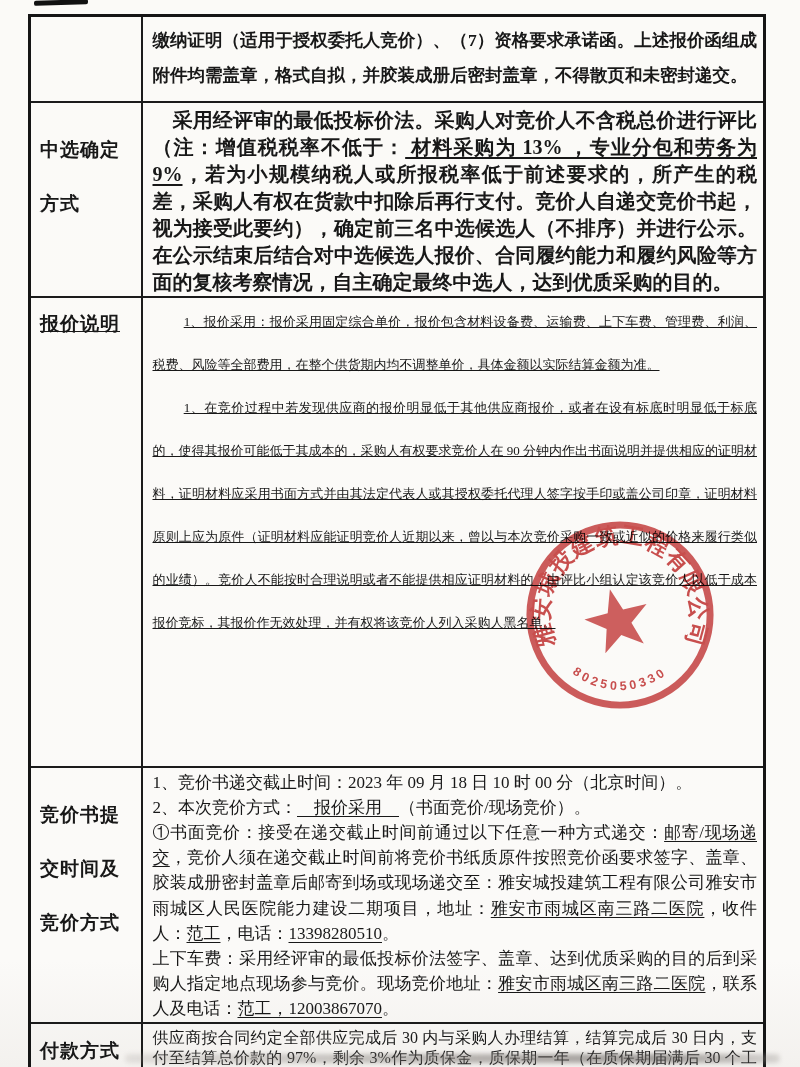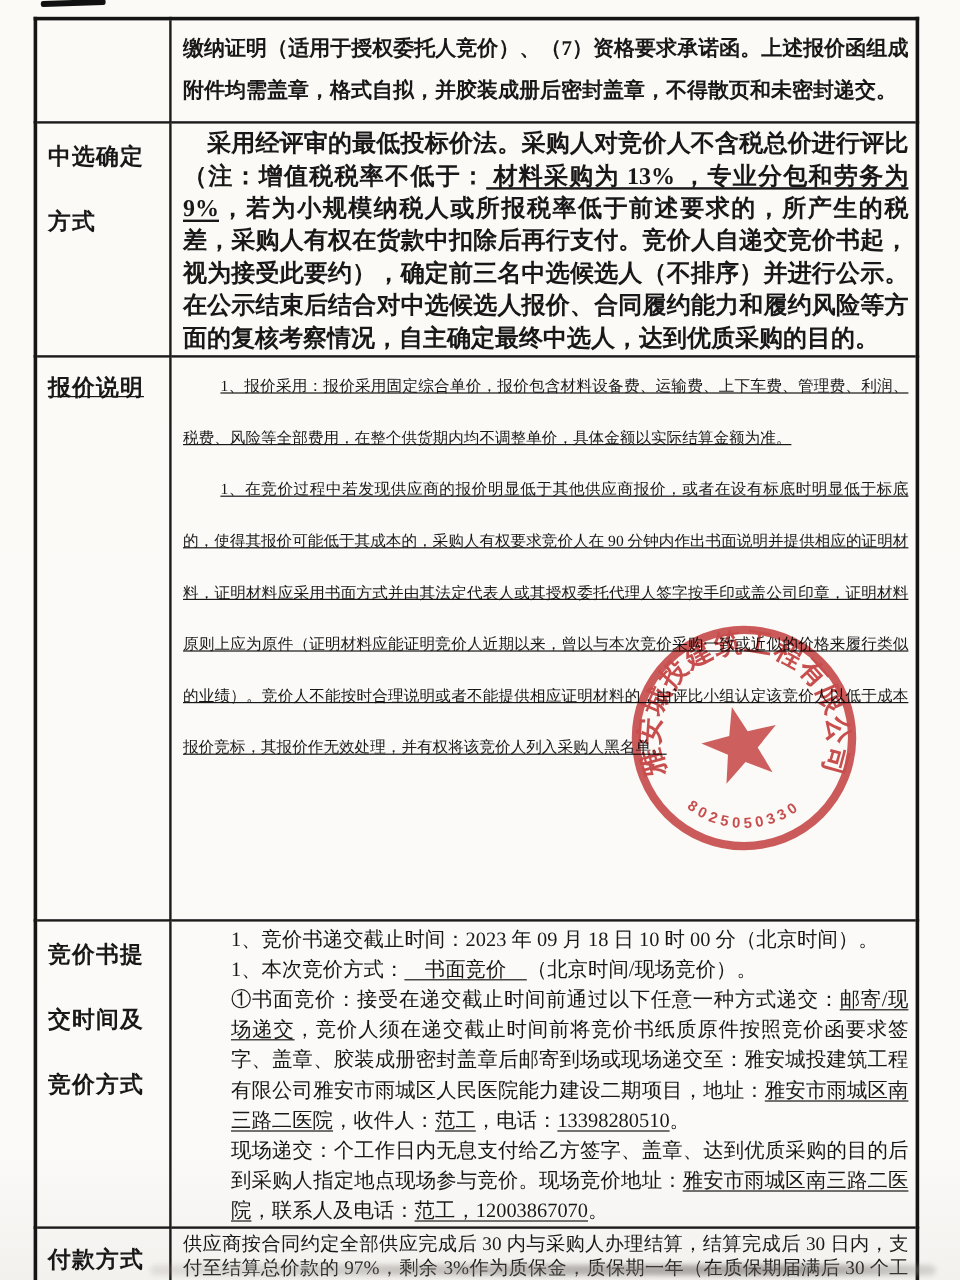--- a/index.html
+++ b/index.html
@@ -27,28 +27,28 @@
   td{border:2px solid #1b1b1b;vertical-align:top;box-sizing:border-box;}
   tr:nth-child(1){height:86px;}
   tr:nth-child(2){height:162px;}
   tr:nth-child(3){height:470px;text-decoration:underline;}
   tr:nth-child(4){height:250px;}
   tr:nth-child(5){height:64px;}
   .label-cell{
     padding:10px 4px 0 9px;font-weight:700;font-size:19px;line-height:1.7;
     letter-spacing:1px;
   }
-  tr.s-r2 .label-cell,tr.s-r4 .label-cell{line-height:2.85;padding-top:2px;}
+  tr.s-r2 .label-cell,tr.s-r4 .label-cell{line-height:2.85;padding-top:20px;}
   tr.s-r5 .label-cell{padding-top:11px;}
   .content-cell{padding:2px 6px 0 10px;text-align:justify;}
   .para{margin:0;}
   tr.s-r1 .para{font-size:17.5px;line-height:35px;font-weight:700;padding-top:4px;}
   tr.s-r2 .para{font-size:20px;line-height:27px;font-weight:700;text-indent:1em;padding-top:2px;}
   tr.s-r3 .para{font-size:13px;line-height:43px;text-indent:2.4em;}
-  tr.s-r4 .para{font-size:17px;line-height:25.2px;margin-left:40px;}
+  tr.s-r4 .para{font-size:17px;line-height:25.2px;}
   tr.s-r5 .para{font-size:16px;line-height:20.5px;padding-top:2px;}
   .b{font-weight:400;}
   .u{text-decoration:underline;text-underline-offset:3px;}
   .stamp{
     position:absolute;left:521px;top:516px;width:198px;height:198px;
     opacity:.85;mix-blend-mode:multiply;pointer-events:none;
   }
   .bottom-shadow{
     position:absolute;left:125px;top:1054px;width:655px;height:9px;
     background:linear-gradient(90deg,rgba(152,147,141,.20),rgba(118,113,109,.50) 55%,rgba(95,90,87,.55) 82%,rgba(150,146,142,.30));
@@ -83,23 +83,23 @@
           <td class="label-cell">报价说明</td>
           <td class="content-cell">
             <p class="para"><span>1、报价采用：报价采用固定综合单价，报价包含材料设备费、运输费、上下车费、管理费、利润、税费、风险等全部费用，在整个供货期内均不调整单价，具体金额以实际结算金额为准。</span></p>
             <p class="para"><span>1、在竞价过程中若发现供应商的报价明显低于其他供应商报价，或者在设有标底时明显低于标底的，使得其报价可能低于其成本的，采购人有权要求竞价人在 90 分钟内作出书面说明并提供相应的证明材料，证明材料应采用书面方式并由其法定代表人或其授权委托代理人签字按手印或盖公司印章，证明材料原则上应为原件（证明材料应能证明竞价人近期以来，曾以与本次竞价采购一致或近似的价格来履行类似的业绩）。竞价人不能按时合理说明或者不能提供相应证明材料的，由评比小组认定该竞价人以低于成本报价竞标，其报价作无效处理，并有权将该竞价人列入采购人黑名单。</span></p>
           </td>
         </tr>
         <tr class="s-r4">
           <td class="label-cell">竞价书提交时间及竞价方式</td>
           <td class="content-cell">
             <p class="para"><span>1、竞价书递交截止时间：2023 年 09 月 18 日 10 时 00 分（北京时间）。</span></p>
-            <p class="para"><span>1、本次竞价方式：</span><span class="u">　书面竞价　</span><span>（北京时间/现场竞价）。</span></p>
+            <p class="para"><span>2、本次竞价方式：</span><span class="u">　报价采用　</span><span>（书面竞价/现场竞价）。</span></p>
             <p class="para"><span class="b">①书面竞价：</span><span>接受在递交截止时间前通过以下任意一种方式递交：</span><span class="b u">邮寄/现场递交</span><span>，竞价人须在递交截止时间前将竞价书纸质原件按照竞价函要求</span><span class="b">签字、盖章、胶装成册密封盖章后</span><span>邮寄到场或现场递交至：</span><span class="b">雅安城投建筑工程有限公司雅安市雨城区人民医院能力建设二期项目</span><span>，地址：</span><span class="b u">雅安市雨城区南三路二医院</span><span>，收件人：</span><span class="u">范工</span><span>，电话：</span><span class="u">13398280510</span><span>。</span></p>
-            <p class="para"><span class="b">现场递交：</span><span>个工作日内无息支付给乙方</span><span class="b">签字、盖章、达到优质采购的目的</span><span>后到采购人指定地点现场参与竞价。现场竞价地址：</span><span class="b u">雅安市雨城区南三路二医院</span><span>，联系人及电话：</span><span class="u">范工，12003867070</span><span>。</span></p>
+            <p class="para"><span class="b">上下车费：</span><span>采用经评审的最低投标价法</span><span class="b">签字、盖章、达到优质采购的目的</span><span>后到采购人指定地点现场参与竞价。现场竞价地址：</span><span class="b u">雅安市雨城区南三路二医院</span><span>，联系人及电话：</span><span class="u">范工，12003867070</span><span>。</span></p>
           </td>
         </tr>
         <tr class="s-r5">
           <td class="label-cell">付款方式</td>
           <td class="content-cell">
             <p class="para"><span>供应商按合同约定全部供应完成后 30 内与采购人办理结算，结算完成后 30 日内，支付至结算总价款的 97%，剩余 3%作为质保金，质保期一年（在质保期届满后 30 个工作日内无息支付给乙方，乙方应向甲方递交退还申请资料）。</span></p>
           </td>
         </tr>
       </tbody>
   </table>

